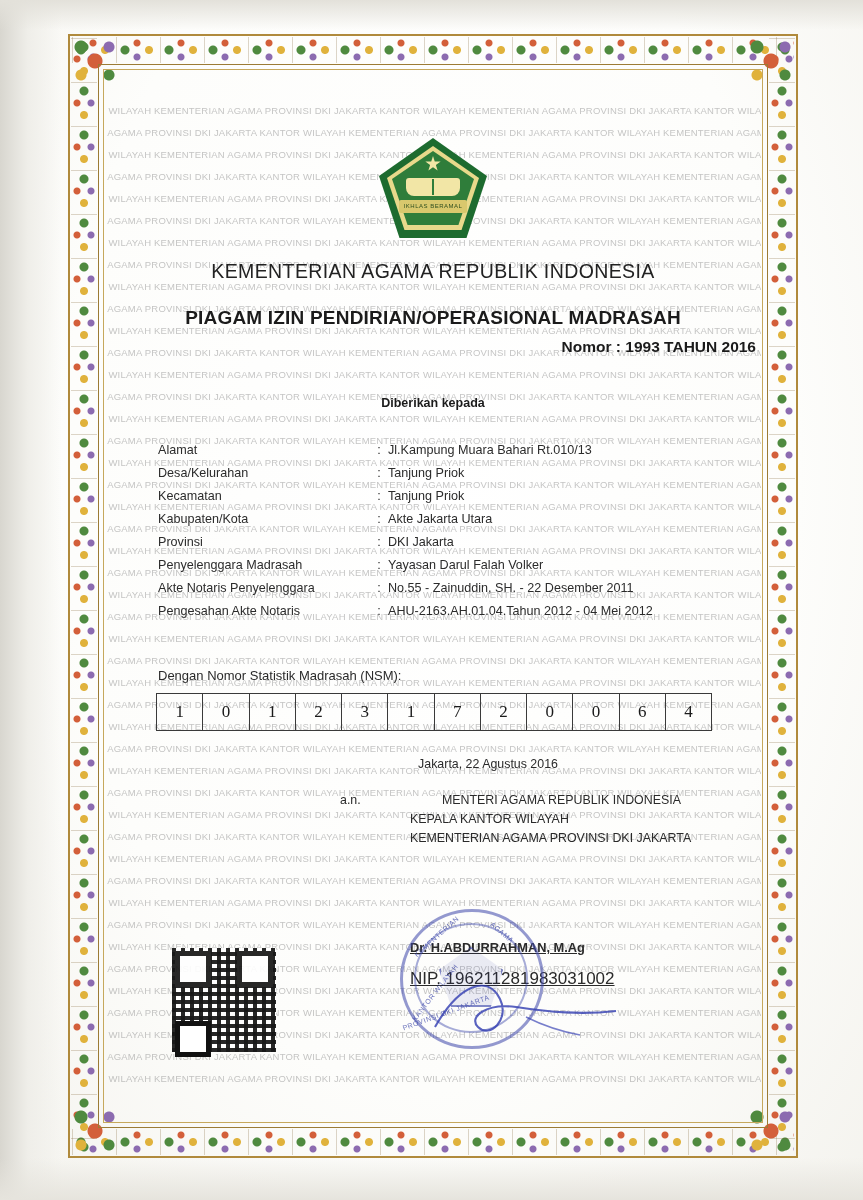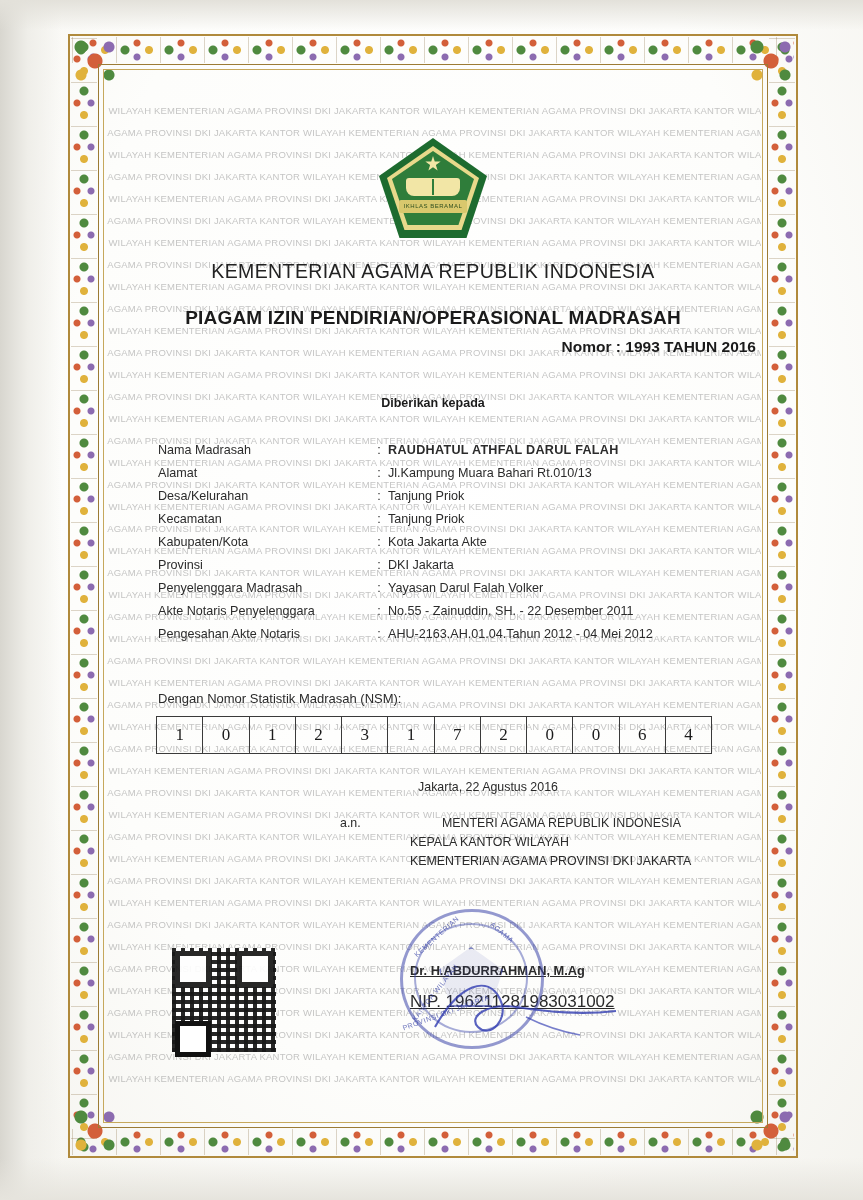--- a/index.html
+++ b/index.html
@@ -472,43 +472,38 @@
     </div>
 
     <div class="h-ministry">KEMENTERIAN AGAMA REPUBLIK INDONESIA</div>
     <div class="h-title">PIAGAM IZIN PENDIRIAN/OPERASIONAL MADRASAH</div>
     <div class="h-number">Nomor :  1993 TAHUN 2016</div>
     <div class="h-given">Diberikan kepada</div>
 
     <table id="fields">
       <tbody id="fields-body">
           <tr>
-            <td class="lbl">Nama Madrasah</td>
-            <td class="sep">:</td>
-            <td class="val strong">RAUDHATUL ATHFAL  DARUL FALAH</td>
-          </tr>
-          <tr>
             <td class="lbl">Alamat</td>
             <td class="sep">:</td>
             <td class="val">Jl.Kampung Muara Bahari Rt.010/13</td>
           </tr>
           <tr>
             <td class="lbl">Desa/Kelurahan</td>
             <td class="sep">:</td>
             <td class="val">Tanjung Priok</td>
           </tr>
           <tr>
             <td class="lbl">Kecamatan</td>
             <td class="sep">:</td>
             <td class="val">Tanjung Priok</td>
           </tr>
           <tr>
             <td class="lbl">Kabupaten/Kota</td>
             <td class="sep">:</td>
-            <td class="val">Kota Jakarta Akte</td>
+            <td class="val">Akte Jakarta Utara</td>
           </tr>
           <tr>
             <td class="lbl">Provinsi</td>
             <td class="sep">:</td>
             <td class="val">DKI Jakarta</td>
           </tr>
           <tr>
             <td class="lbl">Penyelenggara Madrasah</td>
             <td class="sep">:</td>
             <td class="val">Yayasan Darul Falah Volker</td>

